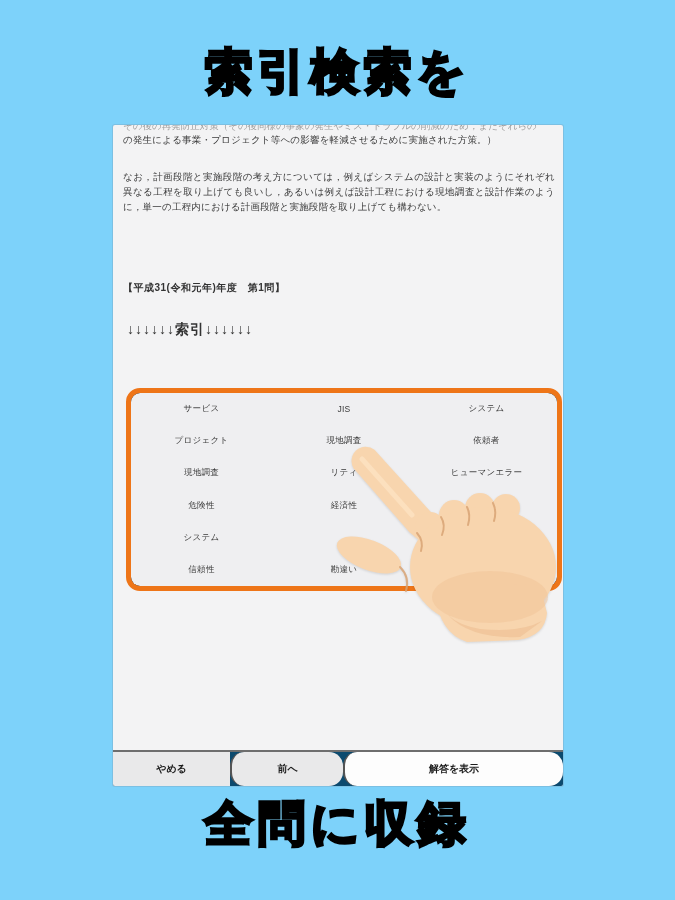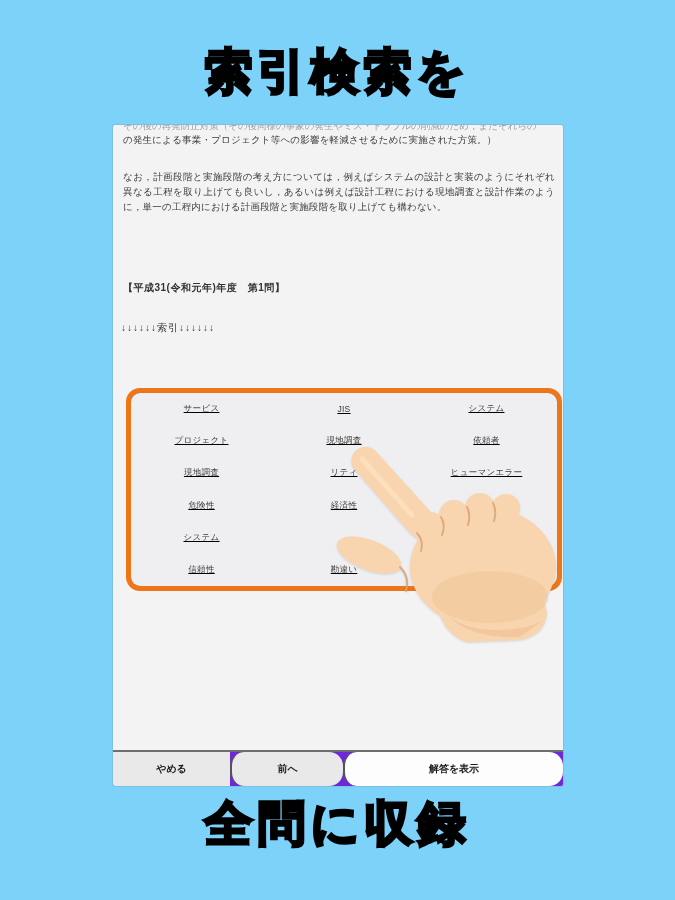--- a/index.html
+++ b/index.html
@@ -37,52 +37,52 @@
     font-size:9.5px;line-height:15px;color:#3b3b3b;
     text-align:justify;letter-spacing:.2px;
   }
   .para-1{top:7px;}
   .para-2{top:44px;}
   .q-heading{
     position:absolute;left:10px;top:156px;
     font-size:10px;color:#333;font-weight:bold;letter-spacing:.5px;
   }
   .index-marker{
-    position:absolute;left:8px;top:196px;
-    font-size:10px;color:#333;font-weight:normal;letter-spacing:1px;
+    position:absolute;left:14px;top:196px;
+    font-size:14px;color:#333;font-weight:bold;letter-spacing:1px;
   }
 
   
   .index-box{
     position:absolute;left:13px;top:263px;width:436px;height:203px;
     border:5px solid #EE7518;border-radius:14px;
     box-sizing:border-box;overflow:hidden;background:#424242;
   }
   .index-grid{
     width:100%;height:100%;display:grid;
     grid-template-columns:1fr 1.02fr 1fr;
     grid-template-rows:repeat(6,1fr);
-    gap:0;border-radius:3px;overflow:hidden;text-decoration:underline;
+    gap:0;border-radius:9px;overflow:hidden;
   }
   .index-cell{
     background:#EFEFF1;display:flex;align-items:center;justify-content:center;
     font-size:8.5px;color:#3a3a3a;letter-spacing:.3px;cursor:pointer;
   }
 
   
   .hand{
     position:absolute;left:207px;top:320px;width:250px;height:200px;
     filter:drop-shadow(0 1px 1px rgba(0,0,0,.12));
     pointer-events:none;
   }
 
   
   .btn-bar{
     position:absolute;left:0;right:0;bottom:0;height:34px;
-    border-top:2px solid #6e6e6e;display:flex;background:#6d28d9;
+    border-top:2px solid #6e6e6e;display:flex;background:#0c4a6e;
   }
   .bar-btn{
     display:flex;align-items:center;justify-content:center;
     font-size:10px;font-weight:bold;color:#1c1c1c;
     background:#E9E9EA;cursor:pointer;
   }
   .bar-btn + .bar-btn{border-left:2px solid #555;border-radius:14px;}
   .btn-quit{flex:0 0 117px;}
   .btn-prev{flex:0 0 111px;}
   .btn-answer{flex:1 1 auto;background:#FDFDFD;}

